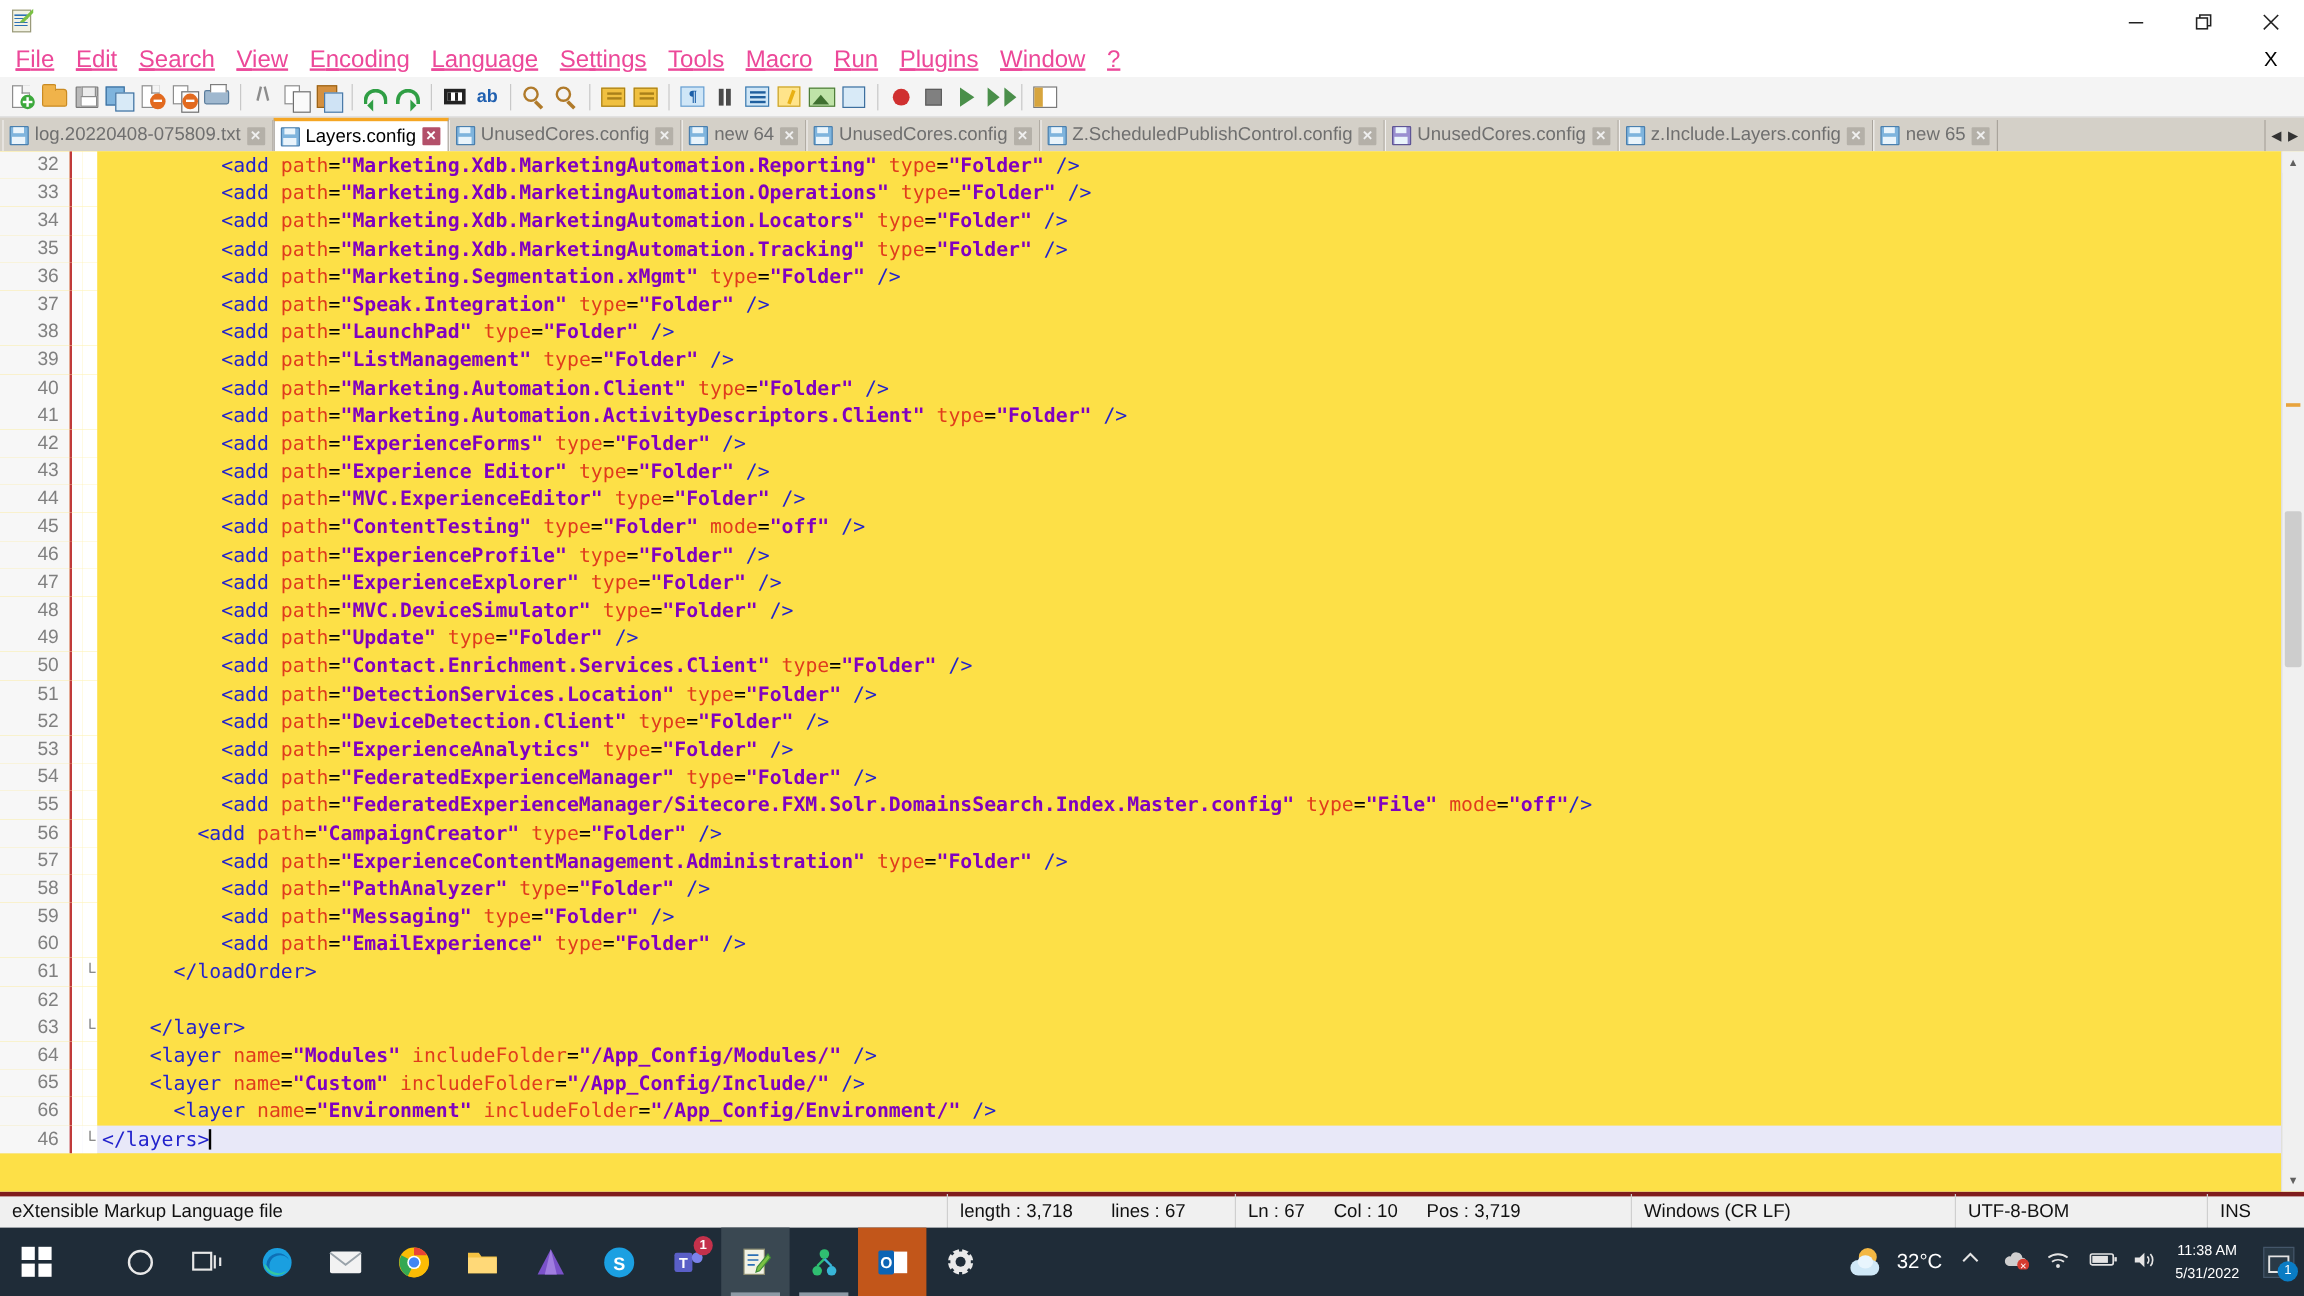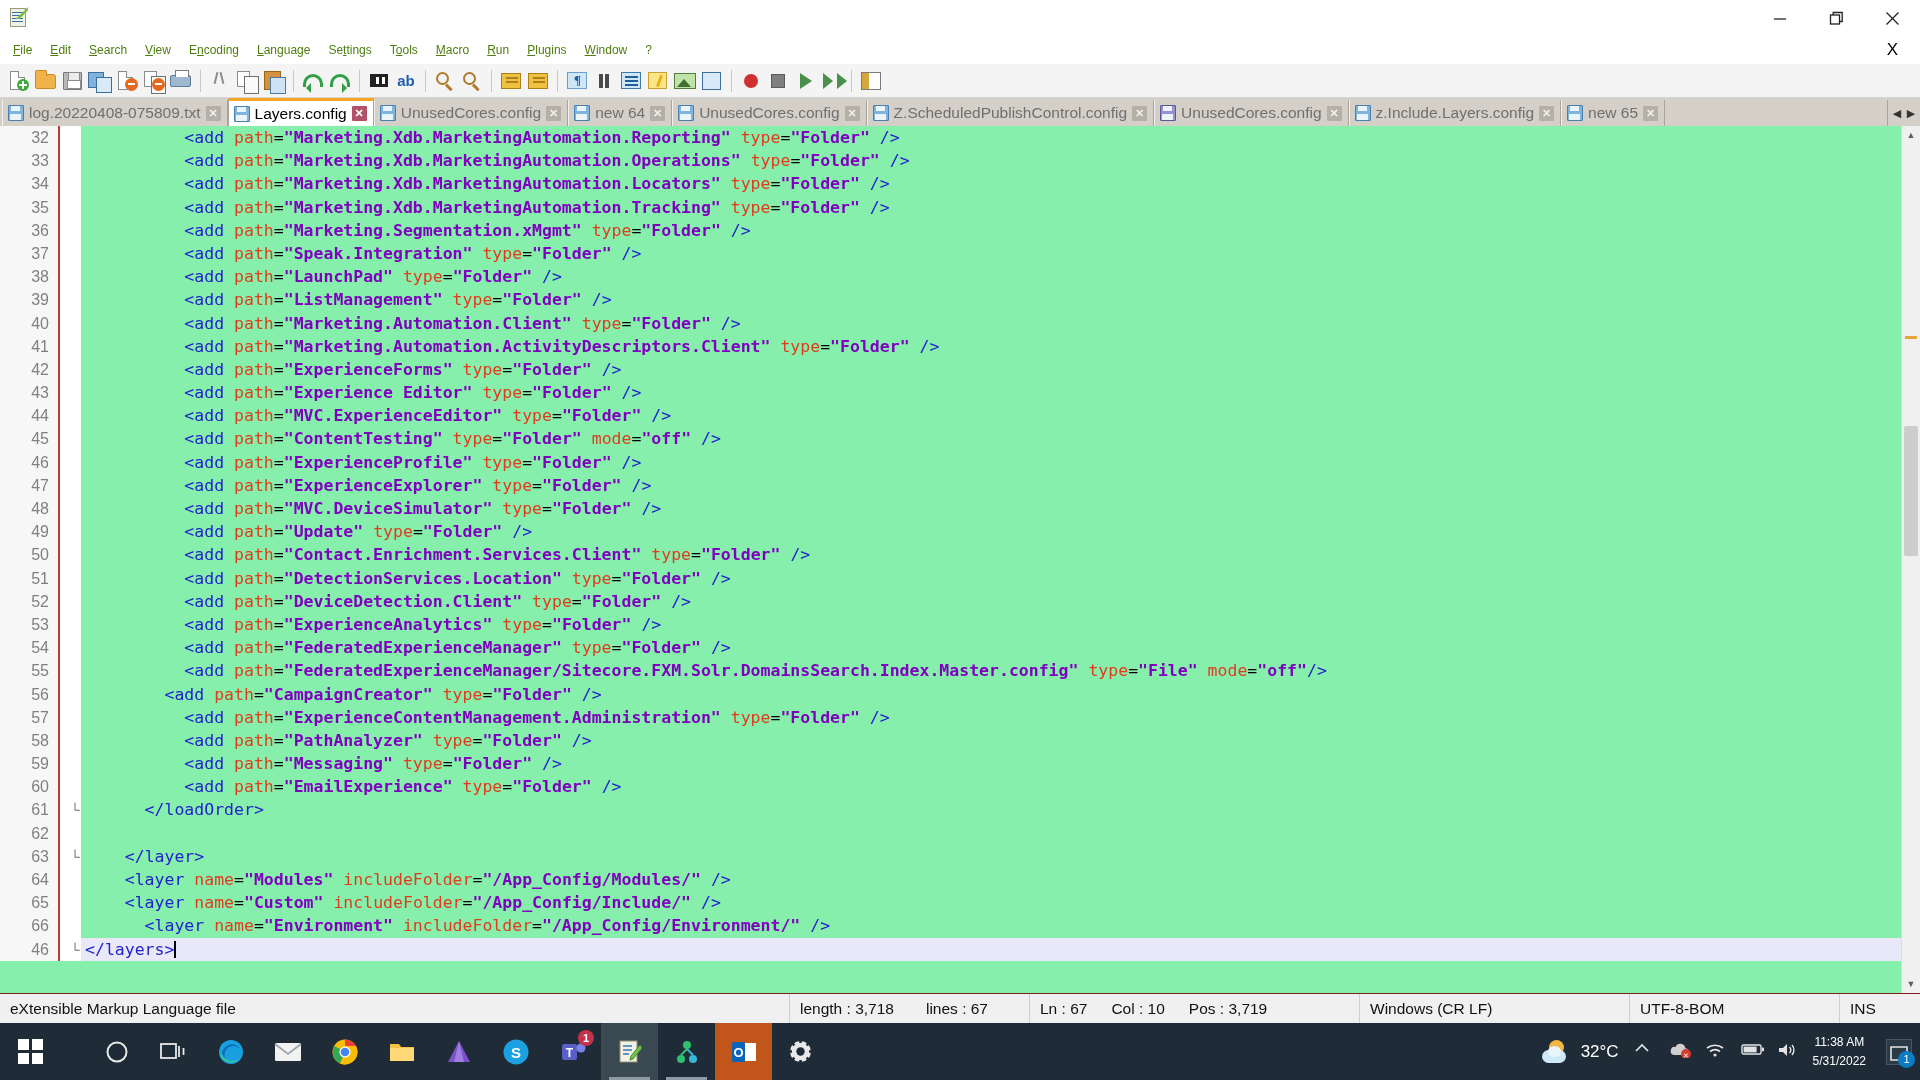--- a/index.html
+++ b/index.html
@@ -29,22 +29,23 @@
   .win-controls { margin-left: auto; display: flex; height: 36px; }
   .win-btn { width: 56px; height: 36px; display:flex; align-items:center; justify-content:center; }
   .win-btn svg { display:block; }
 
   
   .menubar {
     height: 28px; background:#ffffff; display:flex; align-items:center;
     padding-left: 4px; flex: 0 0 28px; position: relative;
   }
   .menu-item {
-    font-size: 12px; color:#4d7c0f; padding: 2px 9px; white-space: nowrap;
+    font-size: 20px; color:#ec4899; padding: 2px 9px; white-space: nowrap;
     font-family: "Liberation Sans", sans-serif;
+    text-decoration: underline;
   }
   .menu-item u { text-decoration: underline; }
   .menu-x {
     margin-left:auto; margin-right: 16px; font-size: 17px; color:#000; padding: 0 6px;
   }
 
   
   .toolbar {
     height: 34px; background:#f4f4f4; display:flex; align-items:center;
     border-bottom: 1px solid #d4d4d4; padding-left: 6px; flex: 0 0 34px; gap: 1px;
@@ -134,21 +135,21 @@
     color:#efefef; font:700 11px "Liberation Sans",sans-serif;
   }
   .tab.active .tab-close { background:#b3506a; color:#fff; }
   .tab-scroll {
     margin-left:auto; display:flex; align-items:center; height:26px; background:#d4d0c8;
     border-left:1px solid #a9a49c; padding:0 2px; position:absolute; right:0; bottom:0; z-index:5;
   }
   .tsarrow { width:14px; height:22px; display:flex; align-items:center; justify-content:center; color:#333; font-size:11px; }
 
   
-  .editor-wrap { flex:1 1 auto; display:flex; position:relative; background:#86efac; overflow:hidden;justify-content:space-between; }
+  .editor-wrap { flex:1 1 auto; display:flex; position:relative; background:#fde047; overflow:hidden;justify-content:space-between; }
   .editor {
     flex:1 1 auto; position:relative; overflow:hidden;
     font-family:"DejaVu Sans Mono","Liberation Mono",monospace;
     font-size: 16.5px; line-height: 23.2px;
   }
   .code-row { display:flex; height:23.2px; align-items:center; white-space:pre; }
   .code-row.cur { background:#e8e8f8; }
   .lnum {
     width:58px; flex:0 0 58px; text-align:right; padding-right:9px;
     color:#808080; background:#f7f7f7; height:23.2px; line-height:23.2px;
@@ -170,21 +171,21 @@
   
   .vscroll { width:19px; flex:0 0 19px; background:#f0f0f0; position:relative; border-left:1px solid #dcdcdc; }
   .vs-arrow { height:18px; display:flex; align-items:center; justify-content:center; color:#606060; font-size:9px; background:#f0f0f0; }
   .vs-arrow.bottom { position:absolute; bottom:0; left:0; right:0; }
   .vs-thumb { position:absolute; left:2px; right:2px; top:300px; height:130px; background:#cdcdcd; border-radius:2px; }
   .vs-mark { position:absolute; left:3px; width:12px; height:3px; background:#e8a33d; }
 
   
   .statusbar {
     height: 30px; flex:0 0 30px; background:#f0f0f0; display:flex; align-items:center;
-    border-top:1px solid #7f1d1d; font-size:15.5px; color:#111;
+    border-top:4px solid #7f1d1d; font-size:15.5px; color:#111;
     font-family:"Liberation Sans",sans-serif;
   }
   .sb-cell { padding: 0 10px; height:30px; display:flex; align-items:center; border-right:1px solid #cfcfcf; white-space:nowrap; }
   .sb-cell.first { width:790px; flex:0 0 790px; }
   .sb-cell.len { width:240px; flex:0 0 240px; gap:32px; }
   .sb-cell.pos { width:330px; flex:0 0 330px; gap:24px; }
   .sb-cell.eol { width:270px; flex:0 0 270px; }
   .sb-cell.enc { width:210px; flex:0 0 210px; }
   .sb-cell.ins { flex:1 1 auto; border-right:none; }
 

